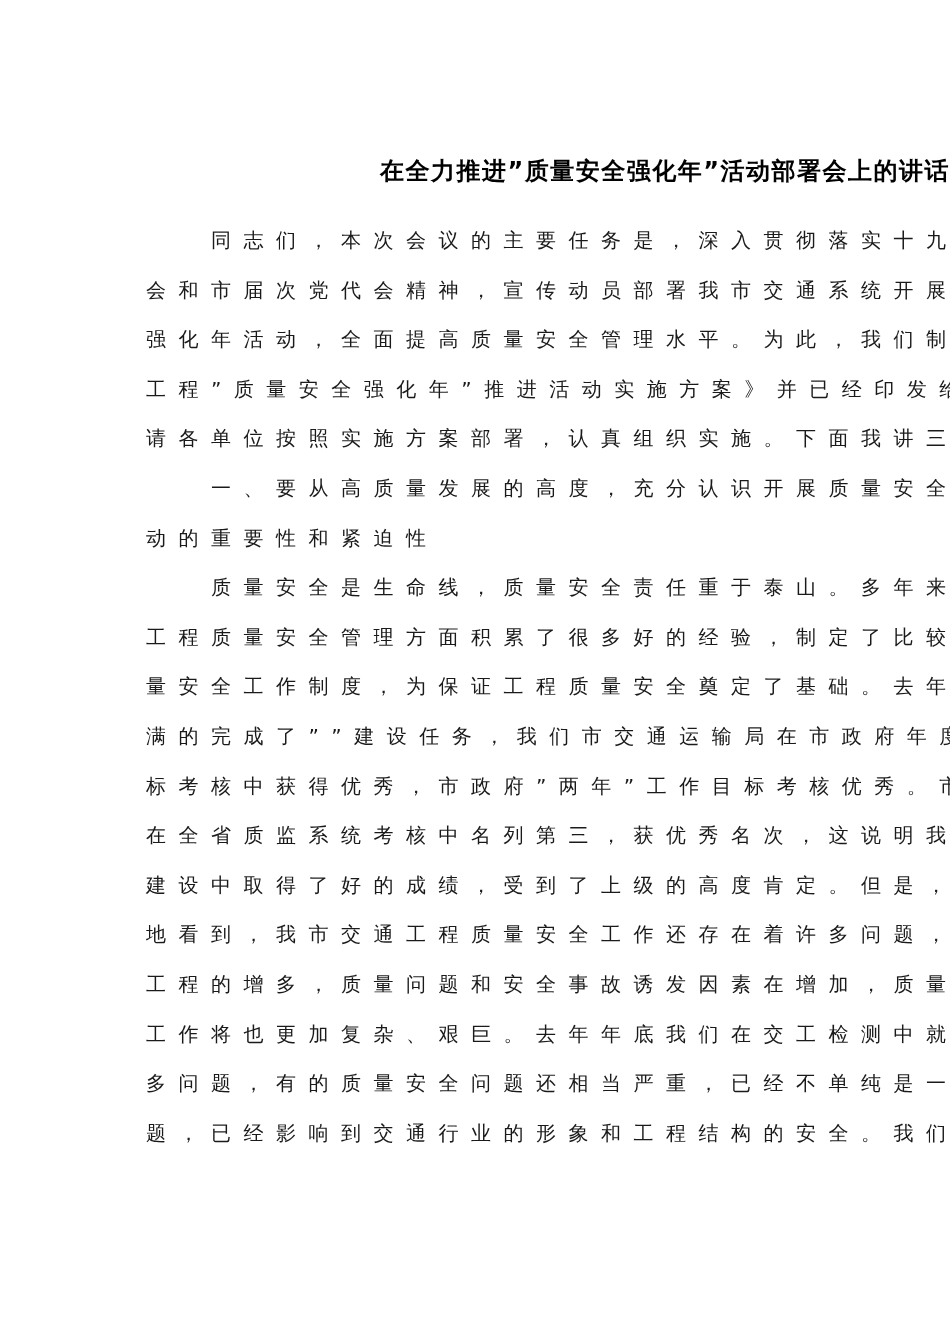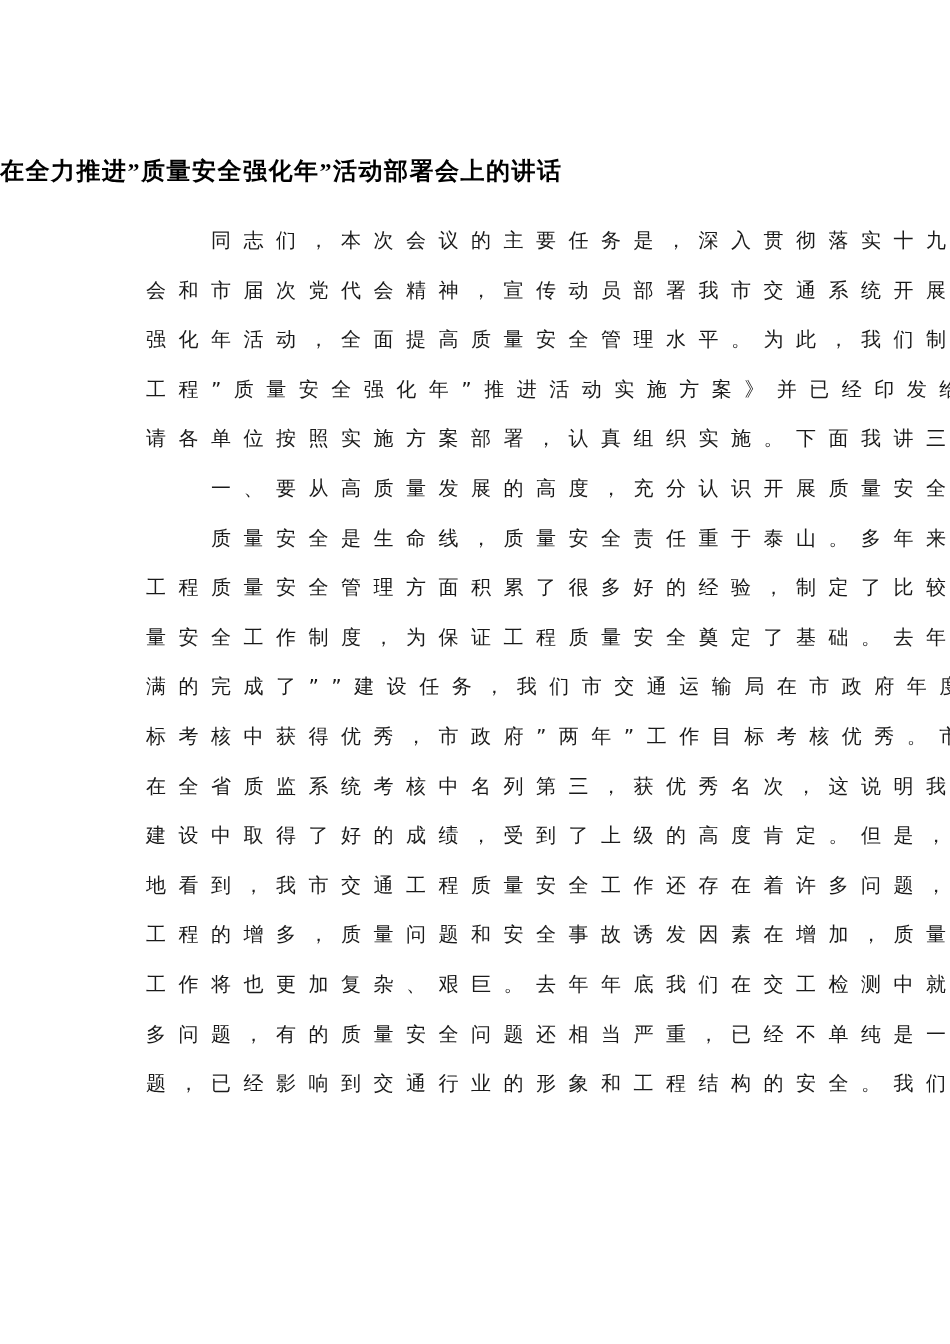--- a/index.html
+++ b/index.html
@@ -21,27 +21,26 @@
       top: 0;
       width: 950px;
       height: 1344px;
       background: #ffffff;
     }
     .title {
       position: absolute;
       left: 0;
       top: 151px;
       width: 950px;
-      text-align: left;
+      text-align: right;
       font-size: 24px;
       font-weight: bold;
       line-height: 40px;
       letter-spacing: 1.5px;
       color: #000000;
-      font-family: Liberation Serif, serif;
     }
     .body {
       position: absolute;
       left: 146px;
       top: 216px;
       width: 660px;
     }
     .line {
       display: block;
       height: 49.6px;
@@ -61,20 +60,21 @@
 <div class="page">
   <div class="title">在全力推进”质量安全强化年”活动部署会上的讲话</div>
 
   <div class="body">
     <span class="line indent">同志们，本次会议的主要任务是，深入贯彻落实十九届六中全</span>
     <span class="line">会和市届次党代会精神，宣传动员部署我市交通系统开展质量安全</span>
     <span class="line">强化年活动，全面提高质量安全管理水平。为此，我们制定了《市</span>
     <span class="line">工程”质量安全强化年”推进活动实施方案》并已经印发给大家，</span>
     <span class="line">请各单位按照实施方案部署，认真组织实施。下面我讲三方面意见：</span>
     <span class="line indent">一、要从高质量发展的高度，充分认识开展质量安全强化年活</span>
+    <span class="line">动的重要性和紧迫性</span>
     <span class="line indent">质量安全是生命线，质量安全责任重于泰山。多年来，我们在</span>
     <span class="line">工程质量安全管理方面积累了很多好的经验，制定了比较完备的质</span>
     <span class="line">量安全工作制度，为保证工程质量安全奠定了基础。去年，我们圆</span>
     <span class="line">满的完成了””建设任务，我们市交通运输局在市政府年度工作目</span>
     <span class="line">标考核中获得优秀，市政府”两年”工作目标考核优秀。市质监站</span>
     <span class="line">在全省质监系统考核中名列第三，获优秀名次，这说明我们在交通</span>
     <span class="line">建设中取得了好的成绩，受到了上级的高度肯定。但是，也要清醒</span>
     <span class="line">地看到，我市交通工程质量安全工作还存在着许多问题，随着项目</span>
     <span class="line">工程的增多，质量问题和安全事故诱发因素在增加，质量安全管理</span>
     <span class="line">工作将也更加复杂、艰巨。去年年底我们在交工检测中就发现了许</span>

